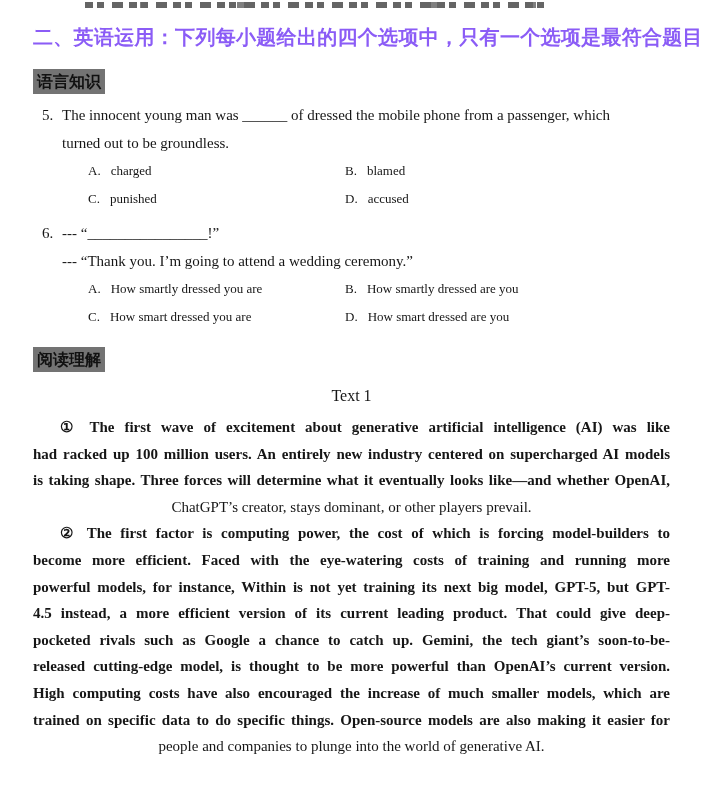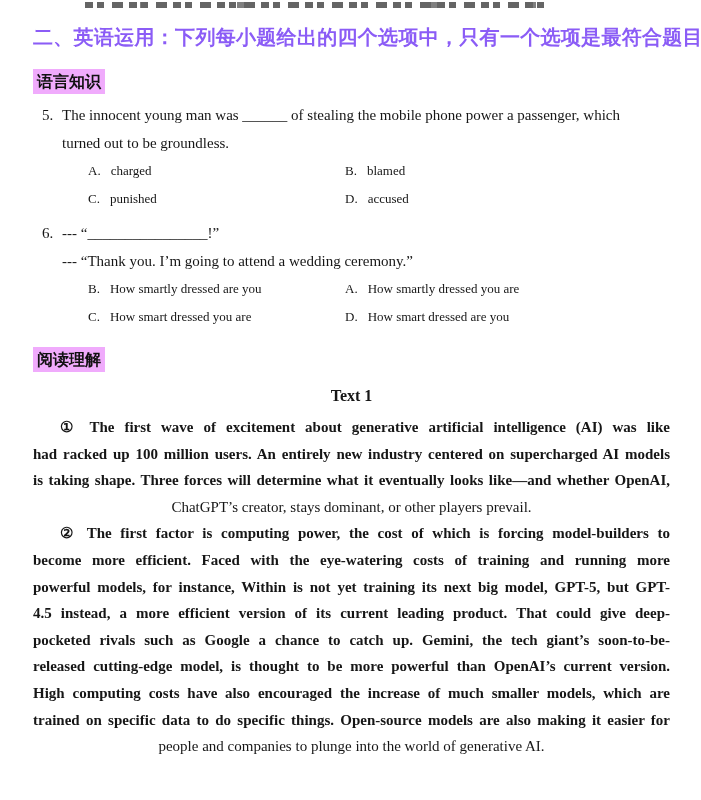--- a/index.html
+++ b/index.html
@@ -28,21 +28,21 @@
     font-weight:600;
     font-size:20px;
     line-height:21px;
     color:#8b5cf6;
     letter-spacing:.3px;
     white-space:nowrap;
   }
   .gray-label{
     display:inline-block;
     margin-top:21px;
-    background:#f0abfc;
+    background:#737373;
     color:#111;
     font-family:"Liberation Sans","DejaVu Sans",sans-serif;
     font-weight:600;
     font-size:16px;
     line-height:20px;
     padding:3px 4px 2px 4px;
   }
   .question{margin-top:8px;font-size:15px;line-height:27.5px;}
   .q-line{position:relative;padding-left:29px;}
   .q-num{position:absolute;left:9px;top:0;}
@@ -50,21 +50,21 @@
     display:grid;
     grid-template-columns:257px auto;
     margin-left:55px;
     font-size:13px;
     line-height:27.5px;
   }
   .opt-key{display:inline-block;margin-right:10px;}
   .reading-title{
     margin-top:13px;
     text-align:center;
-    font-weight:bold;
+    font-weight:normal;
     font-size:16px;
     line-height:22px;
   }
   .passage{margin-top:7px;font-size:15px;line-height:26.6px;}
   .p-line{white-space:nowrap;}
   .jline{text-align:justify;text-align-last:justify;white-space:normal;font-weight:bold;}
   .indent{padding-left:27px;}
   .lastline{text-align:center;}
 </style>
 </head>
@@ -76,21 +76,21 @@
 
   <div class="section-heading">二、英语运用：下列每小题给出的四个选项中，只有一个选项是最符合题目要求的。</div>
 
   <div>
     <span class="gray-label">语言知识</span>
   </div>
 
   <div class="question">
     <div class="q-line">
       <span class="q-num">5.</span>
-      <span>The innocent young man was ______ of stealing the mobile phone power a passenger, which</span>
+      <span>The innocent young man was ______ of dressed the mobile phone from a passenger, which</span>
     </div>
     <div class="q-line">turned out to be groundless.</div>
   </div>
   <div class="opts">
     <div class="opt">
       <span class="opt-key">A.</span><span>charged</span>
     </div>
     <div class="opt">
       <span class="opt-key">B.</span><span>blamed</span>
     </div>
@@ -104,24 +104,24 @@
 
   <div class="question">
     <div class="q-line">
       <span class="q-num">6.</span>
       <span>--- “________________!”</span>
     </div>
     <div class="q-line">--- “Thank you. I’m going to attend a wedding ceremony.”</div>
   </div>
   <div class="opts">
     <div class="opt">
-      <span class="opt-key">B.</span><span>How smartly dressed are you</span>
+      <span class="opt-key">A.</span><span>How smartly dressed you are</span>
     </div>
     <div class="opt">
-      <span class="opt-key">A.</span><span>How smartly dressed you are</span>
+      <span class="opt-key">B.</span><span>How smartly dressed are you</span>
     </div>
     <div class="opt">
       <span class="opt-key">C.</span><span>How smart dressed you are</span>
     </div>
     <div class="opt">
       <span class="opt-key">D.</span><span>How smart dressed are you</span>
     </div>
   </div>
 
   <div style="margin-top:17px;">

